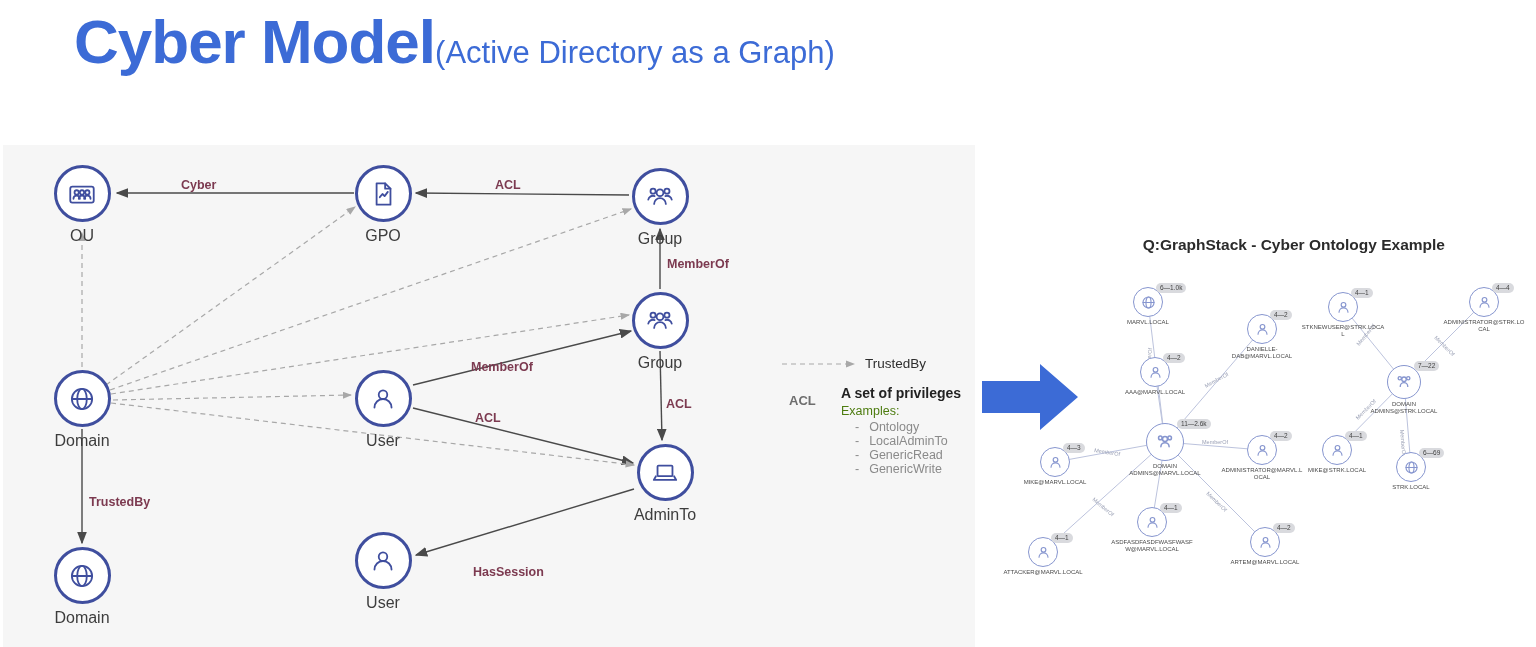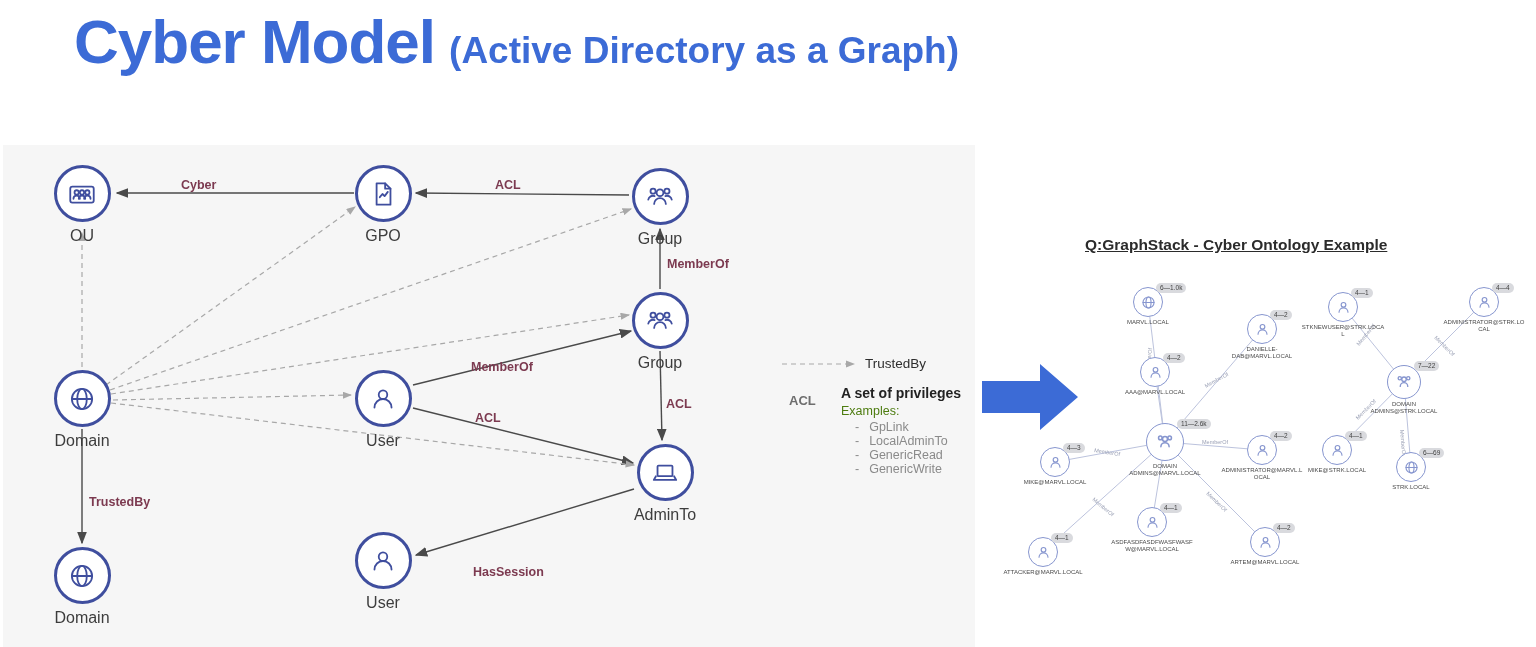--- a/index.html
+++ b/index.html
@@ -2,21 +2,21 @@
 <html><head>
 <meta charset="utf-8">
 <style>
   html,body{margin:0;padding:0;}
   body{width:1536px;height:647px;position:relative;background:#ffffff;overflow:hidden;
        font-family:"Liberation Sans",sans-serif;}
 
   
   .slide-title{position:absolute;left:74px;top:6px;white-space:nowrap;}
   .slide-title .main{font-size:62px;font-weight:700;color:#3c6bd6;letter-spacing:-1px;}
-  .slide-title .sub{font-size:37px;font-weight:700;color:#3c6bd6;margin-left:14px;}
+  .slide-title .sub{font-size:31px;font-weight:400;color:#3c6bd6;}
 
   
   #ad-panel{position:absolute;left:3px;top:145px;width:972px;height:502px;background:#f6f6f6;}
   #ad-edges{position:absolute;left:0;top:0;z-index:1;}
   .diagram-node{position:absolute;width:90px;text-align:center;z-index:2;}
   .circle{width:57px;height:57px;border:3px solid #3f4e9e;border-radius:50%;background:#fff;
           margin:0 auto;display:flex;align-items:center;justify-content:center;box-sizing:border-box;}
   .nlabel{margin-top:5px;font-size:16px;color:#3d3d3d;}
   .edge-label{position:absolute;font-size:12.5px;font-weight:700;color:#7c3a50;z-index:3;}
 
@@ -25,22 +25,22 @@
   .legend-acl{position:absolute;left:786px;top:248px;font-size:13px;font-weight:700;color:#6e6e6e;z-index:3;}
   .legend-title{position:absolute;left:838px;top:240px;font-size:14px;font-weight:700;color:#222;z-index:3;}
   .legend-examples{position:absolute;left:838px;top:259px;font-size:12.5px;color:#4d7c0f;z-index:3;}
   .legend-item{position:absolute;left:852px;font-size:12.5px;color:#8a8a8a;z-index:3;}
   .legend-item::before{content:"-";margin-right:10px;}
 
   
   #flow-arrow{position:absolute;left:982px;top:364px;}
 
   
-  #graph-title{position:absolute;left:1085px;top:236px;width:360px;text-align:left;
-               font-size:15.5px;font-weight:700;color:#2b2b2b;text-decoration:underline;}
+  #graph-title{position:absolute;left:1085px;top:236px;width:360px;text-align:right;
+               font-size:15.5px;font-weight:700;color:#2b2b2b;}
   #graph-panel{position:absolute;left:1010px;top:262px;width:522px;height:380px;}
   #graph-edges{position:absolute;left:0;top:0;z-index:0;}
   #graph-edges text{font-size:5.5px;fill:#9aa0b5;}
   .graph-node{position:absolute;width:84px;text-align:center;z-index:1;}
   .gcircle{border:1.5px solid #8796cf;border-radius:50%;background:#fff;margin:0 auto;
            display:flex;align-items:center;justify-content:center;position:relative;box-sizing:border-box;}
   .gbadge{position:absolute;background:#d9dade;border-radius:6px;font-size:6.5px;line-height:8px;
           padding:1px 4px;color:#3f3f3f;white-space:nowrap;top:-5px;}
   .glabel{margin-top:2px;font-size:6px;line-height:7px;color:#4a4a4a;word-break:break-word;}
 </style>
@@ -191,21 +191,21 @@
   <div class="edge-label" style="left:468px;top:215px">MemberOf</div>
   <div class="edge-label" style="left:472px;top:266px">ACL</div>
   <div class="edge-label" style="left:663px;top:252px">ACL</div>
   <div class="edge-label" style="left:86px;top:350px">TrustedBy</div>
   <div class="edge-label" style="left:470px;top:420px">HasSession</div>
 
   <div class="legend-contains">TrustedBy</div>
   <div class="legend-acl">ACL</div>
   <div class="legend-title">A set of privileges</div>
   <div class="legend-examples">Examples:</div>
-  <div class="legend-item" style="top:275px">GpLink</div>
+  <div class="legend-item" style="top:275px">Ontology</div>
   <div class="legend-item" style="top:289px">LocalAdminTo</div>
   <div class="legend-item" style="top:303px">GenericRead</div>
   <div class="legend-item" style="top:317px">GenericWrite</div>
 </div>
 
 <svg id="flow-arrow" width="96" height="66">
   <polygon points="0,17 58,17 58,0 96,33 58,66 58,49 0,49" fill="#3c6bd6"></polygon>
 </svg>
 
 <div id="graph-title">Q:GraphStack - Cyber Ontology Example</div>

